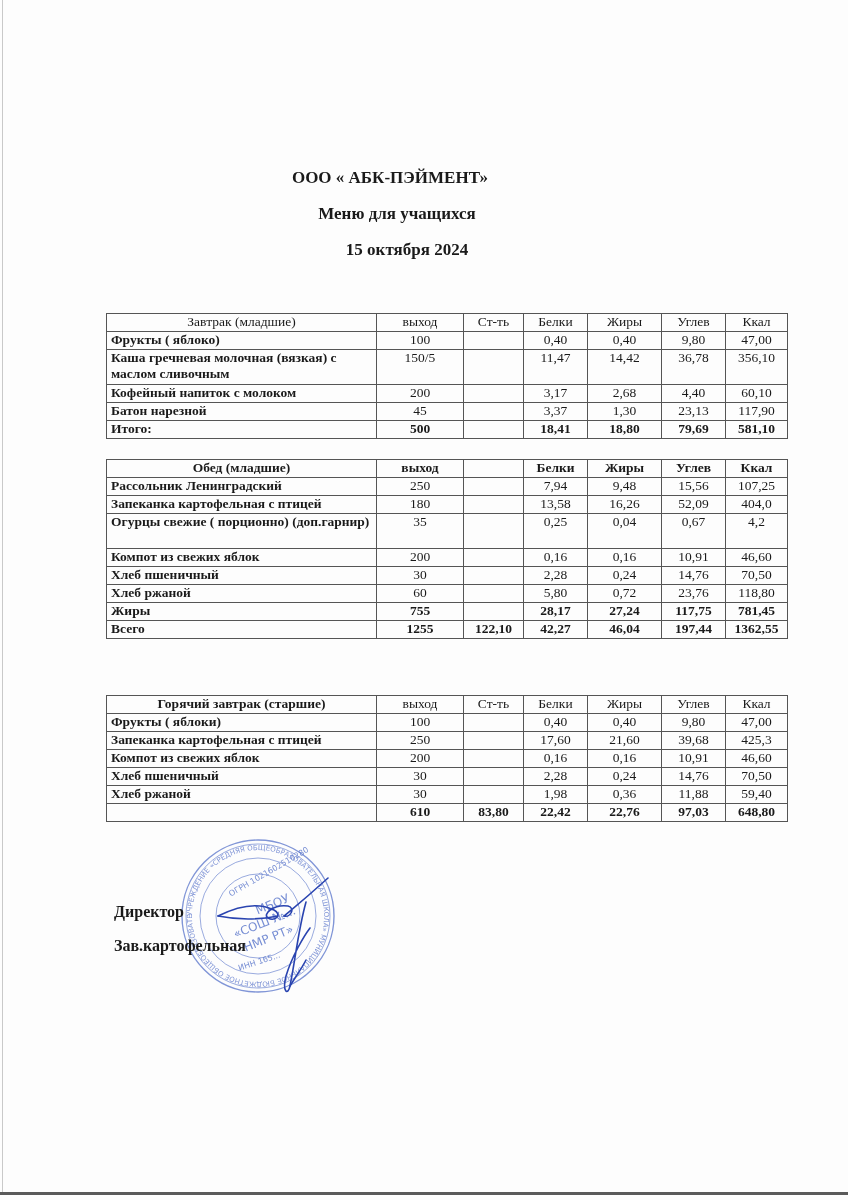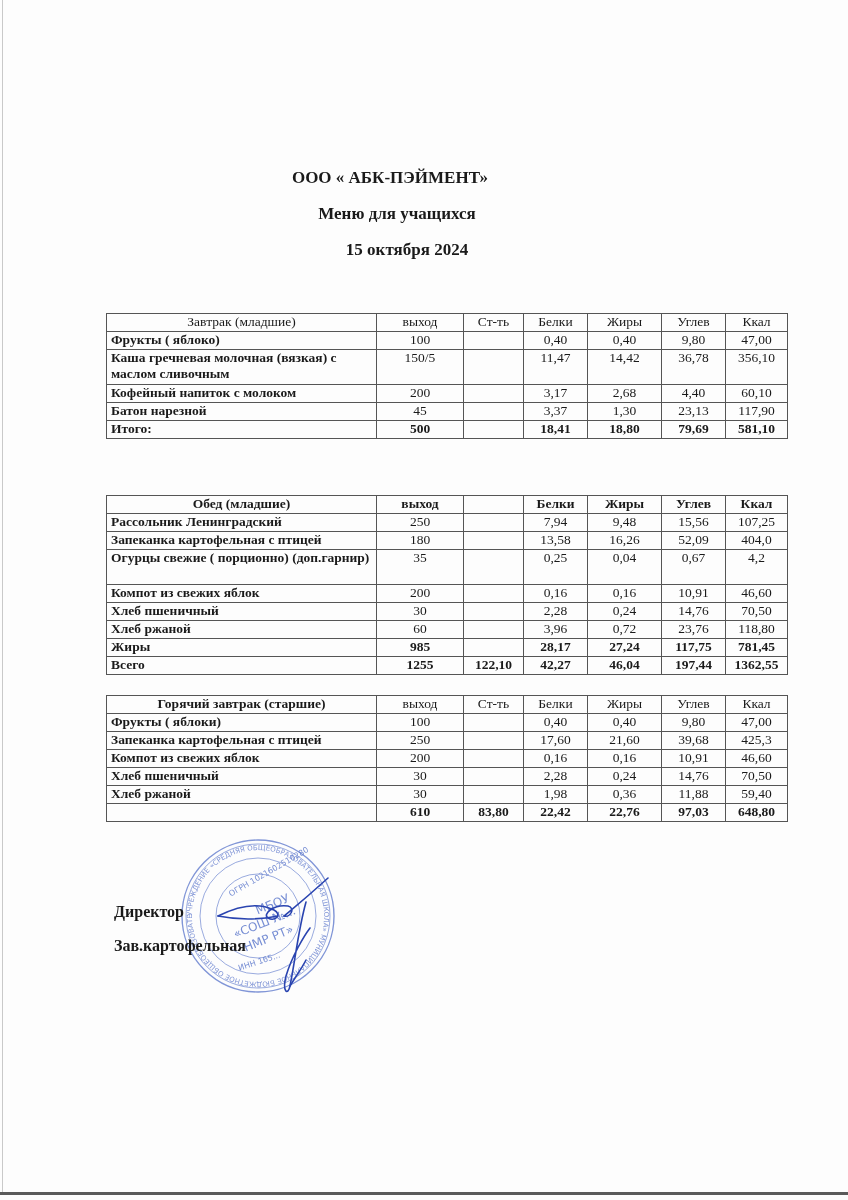--- a/index.html
+++ b/index.html
@@ -30,21 +30,21 @@
     font-weight: normal;
   }
   table.menu th { text-align: center; }
   table.menu td.name { text-align: left; font-weight: bold; }
   table.menu td.num { text-align: center; }
   table.menu tr.total td { font-weight: bold; }
   table.menu tr.bold-head th { font-weight: bold; }
   table.menu td.tall { height: 34px; }
 
   #tbl1 { top: 313px; }
-  #tbl2 { top: 495px; }
+  #tbl2 { top: 459px; }
   #tbl3 { top: 695px; }
 
   .sig-label { position: absolute; left: 114px; font-weight: bold; font-size: 16px; }
   #sig-director { top: 903px; }
   #sig-prod { top: 937px; }
 
   .stamp { position: absolute; left: 178px; top: 836px; width: 160px; height: 160px; }
 </style>
 </head>
 <body>
@@ -192,28 +192,28 @@
         <td class="num"></td>
         <td class="num">2,28</td>
         <td class="num">0,24</td>
         <td class="num">14,76</td>
         <td class="num">70,50</td>
       </tr>
       <tr>
         <td class="name">Хлеб ржаной</td>
         <td class="num">60</td>
         <td class="num"></td>
-        <td class="num">3,96</td>
+        <td class="num">5,80</td>
         <td class="num">0,72</td>
         <td class="num">23,76</td>
         <td class="num">118,80</td>
       </tr>
       <tr class="total">
         <td class="name">Жиры</td>
-        <td class="num">985</td>
+        <td class="num">755</td>
         <td class="num"></td>
         <td class="num">28,17</td>
         <td class="num">27,24</td>
         <td class="num">117,75</td>
         <td class="num">781,45</td>
       </tr>
       <tr class="total">
         <td class="name">Всего</td>
         <td class="num">1255</td>
         <td class="num">122,10</td>

